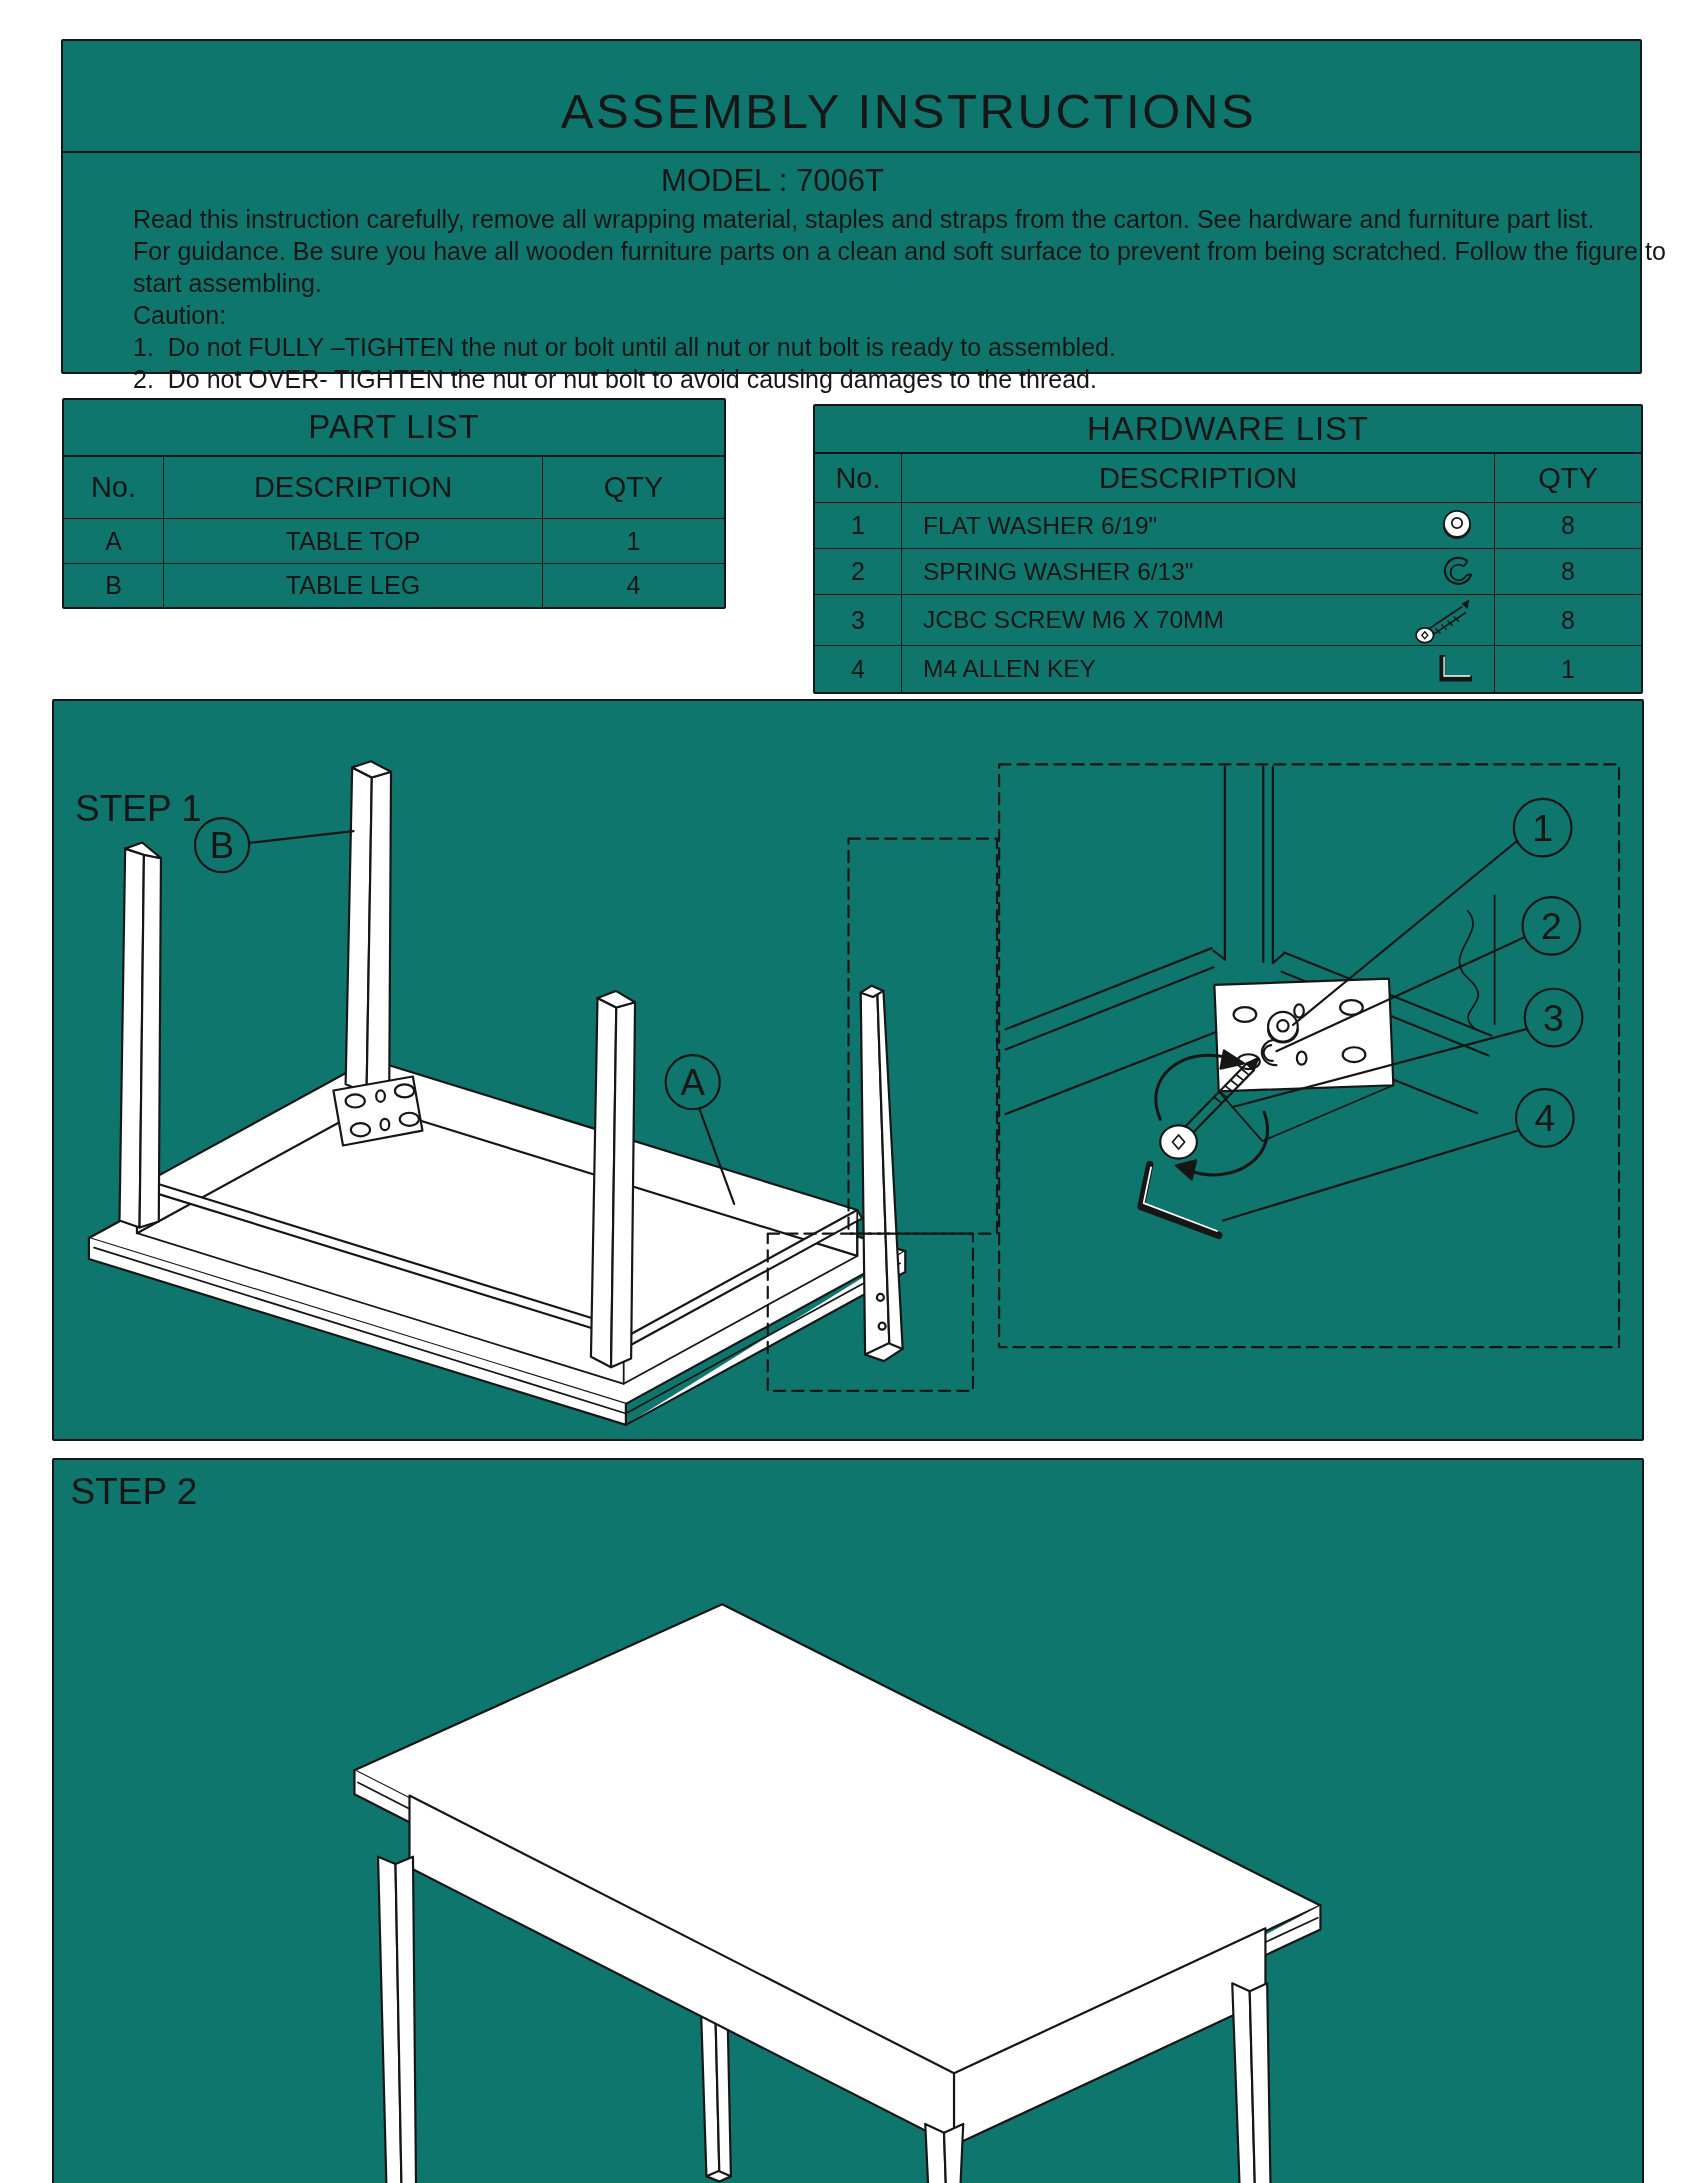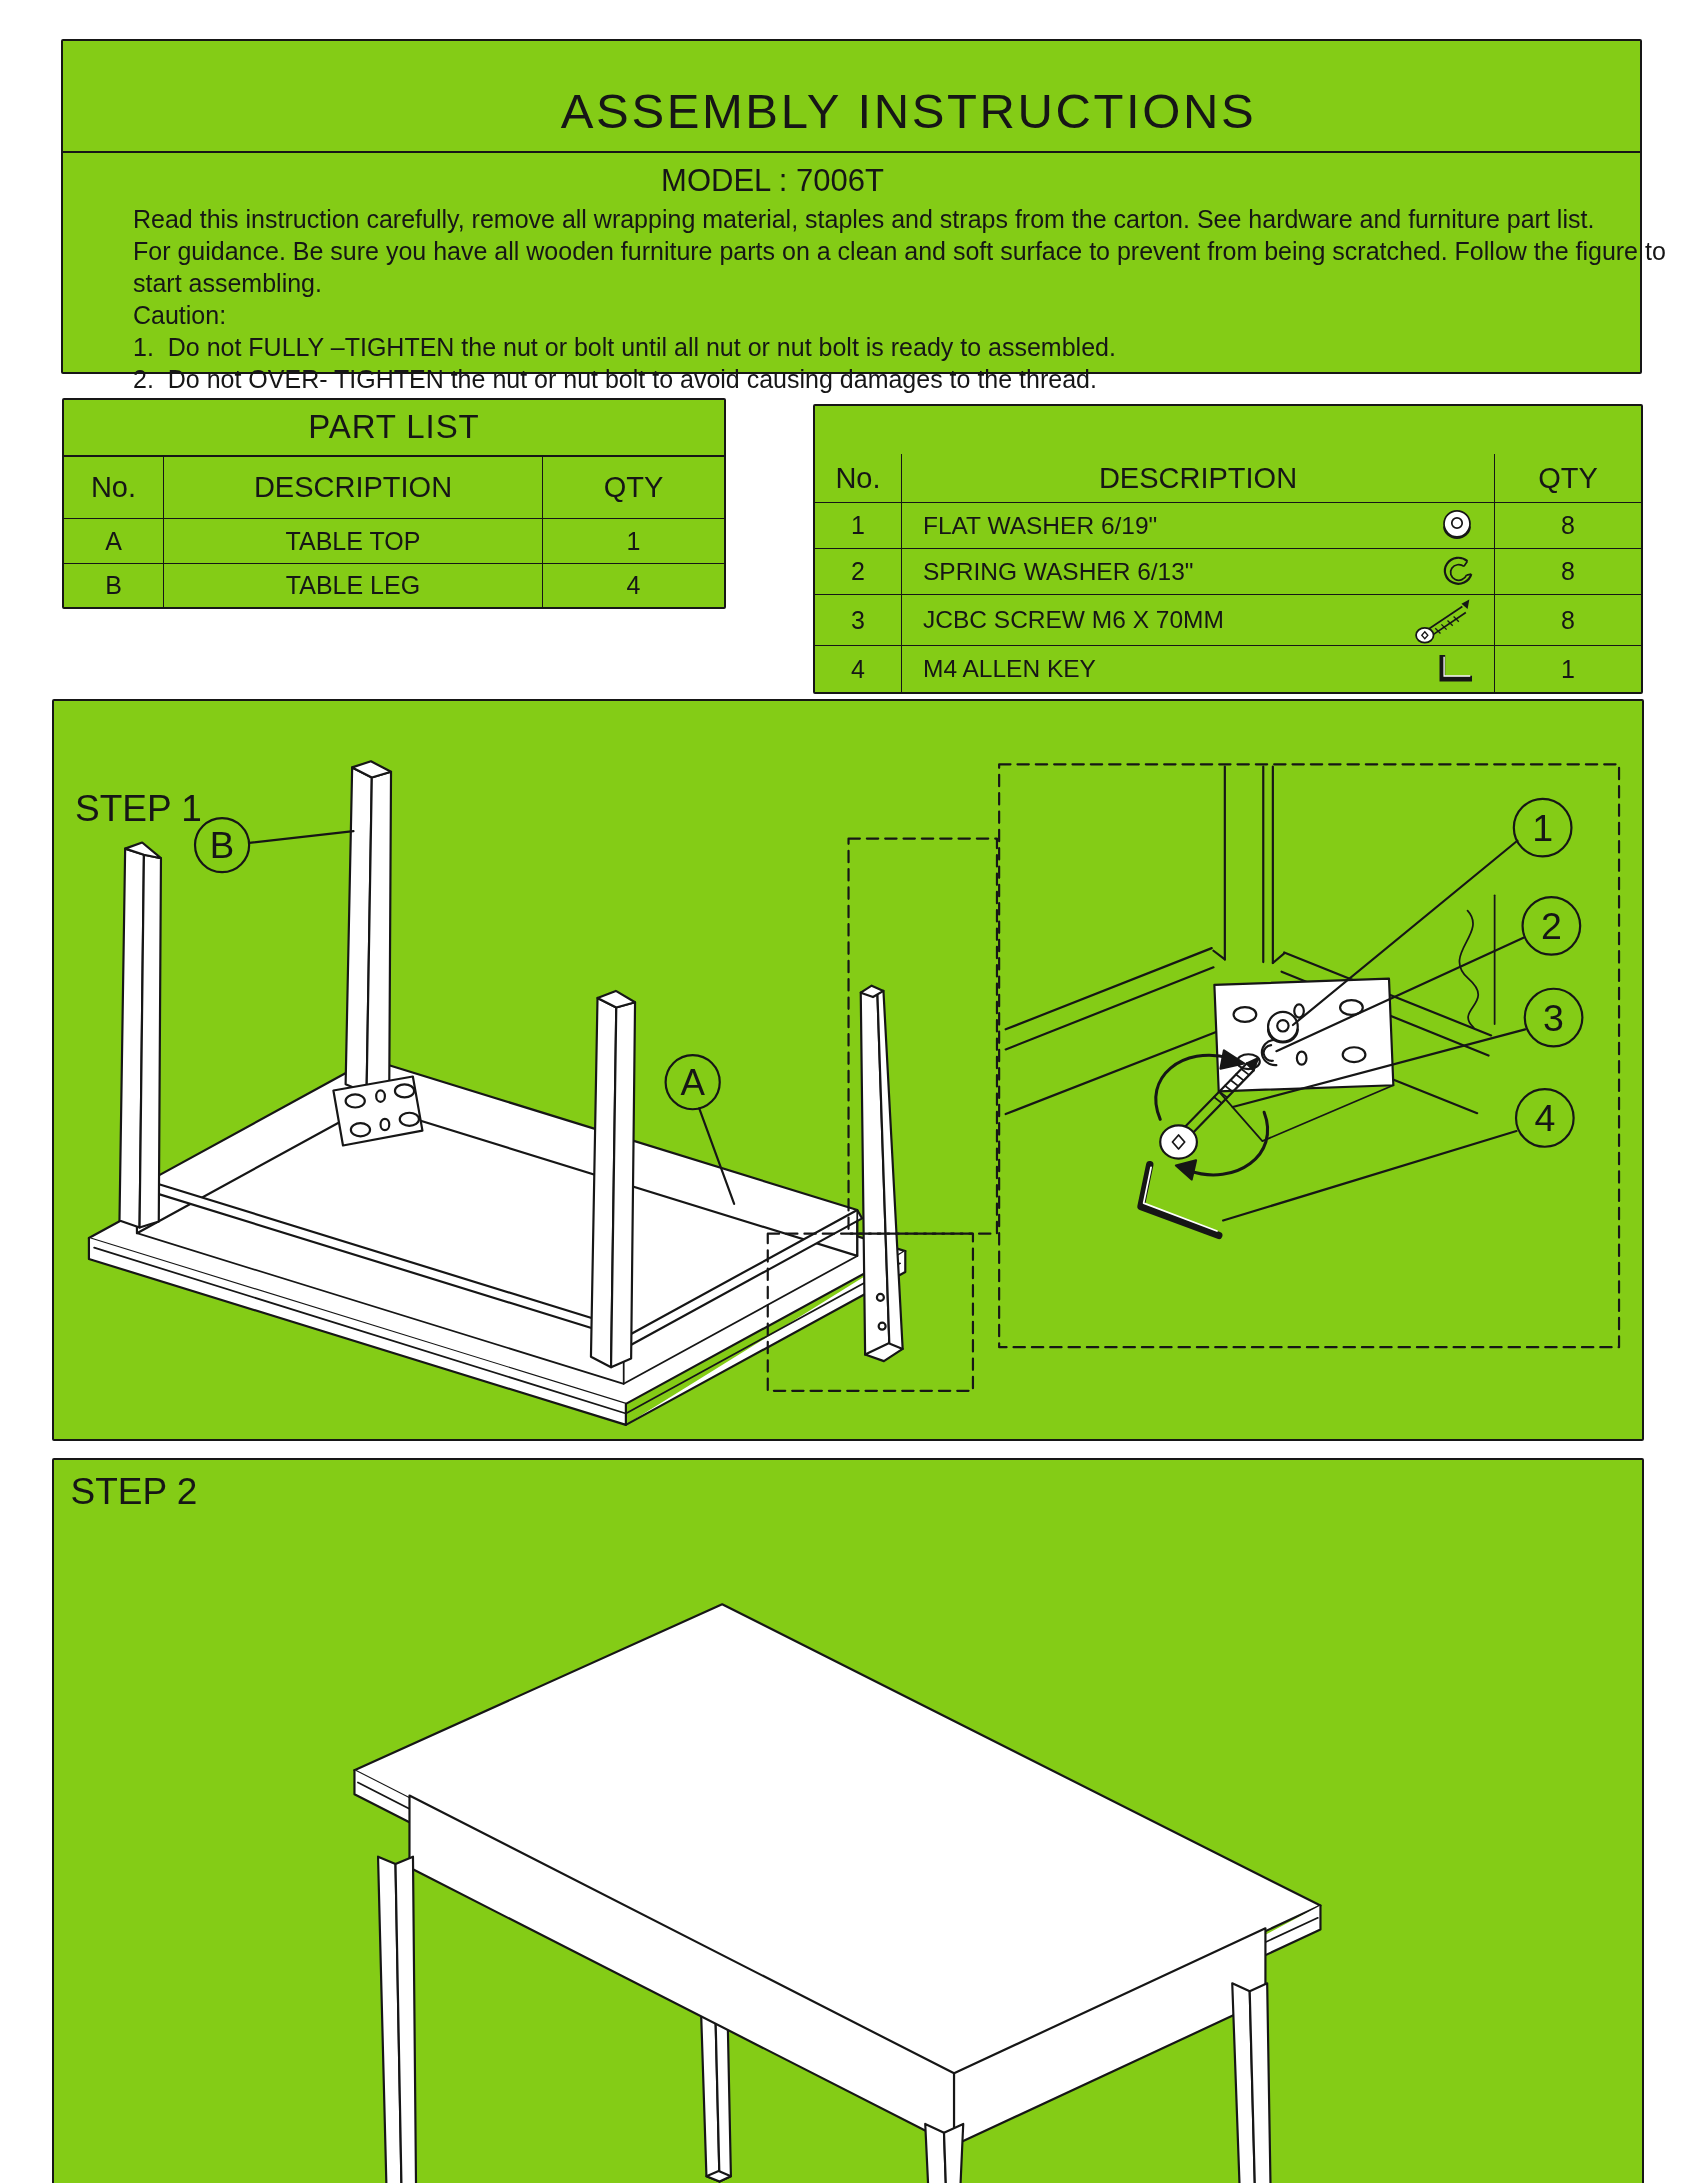--- a/index.html
+++ b/index.html
@@ -1,18 +1,18 @@
 <!DOCTYPE html>
 <html style="font-size:7px"><head>
 <meta charset="utf-8">
 <style>
   html,body{margin:0;padding:0;background:#ffffff;}
   body{width:1697px;height:2430px;position:relative;font-family:"Liberation Sans","DejaVu Sans",sans-serif;color:#161616;}
   .page{position:absolute;inset:0;background:#ffffff;}
-  .box{position:absolute;border:2.6px solid #161616;border-radius:2px;background:#84cc16;box-sizing:border-box;}
+  .box{position:absolute;border:2.6px solid #161616;border-radius:2px;background:#0f766e;box-sizing:border-box;}
   .hdr-title{position:absolute;top:42px;left:0;right:0;text-align:center;font-size:49px;letter-spacing:2.6px;white-space:nowrap;}
   .hdr-title span{position:relative;left:57px;}
   .hdr-rule{position:absolute;top:110px;left:0;right:0;height:2.2px;background:#161616;}
   .hdr-model{position:absolute;top:122px;left:0;right:0;text-align:center;font-size:31px;}
   .hdr-model span{position:relative;left:-79px;margin-top:35px;}
   .intro{position:absolute;top:162px;left:70px;width:1563px;font-size:25px;line-height:32px;}
   .tbl-title{position:absolute;top:0;left:0;right:0;text-align:center;border-bottom:2.2px solid #161616;box-sizing:border-box;font-size:33px;letter-spacing:0.9px;}
   .grid{position:absolute;left:0;right:0;bottom:0;display:grid;}
   .cell{display:flex;align-items:center;justify-content:center;font-size:25px;box-sizing:border-box;position:relative;}
   .cell.hd{font-size:29px;}
@@ -55,20 +55,21 @@
       <div class="cell bR bB">TABLE TOP</div>
       <div class="cell bB">1</div>
 
       <div class="cell bR">B</div>
       <div class="cell bR">TABLE LEG</div>
       <div class="cell">4</div>
     </div>
   </div>
 
   <div class="box" style="left:813px;top:404px;width:830px;height:290px;">
+    <div class="tbl-title" style="height:48px;line-height:45px;">HARDWARE LIST</div>
     <div class="grid" style="top:48px;grid-template-columns:87px 593px 1fr;grid-template-rows:49px 46px 46px 51px 1fr;">
       <div class="cell hd bR bB">No.</div>
       <div class="cell hd bR bB">DESCRIPTION</div>
       <div class="cell hd bB">QTY</div>
 
       <div class="cell bR bB">1</div>
       <div class="cell desc bR bB">
         <span>FLAT WASHER 6/19"</span>
         <svg class="hw-icon" width="44" height="39" viewBox="0 0 100 90">
           <circle cx="50" cy="40" r="30" fill="#fff" stroke="#161616" stroke-width="4"></circle>

